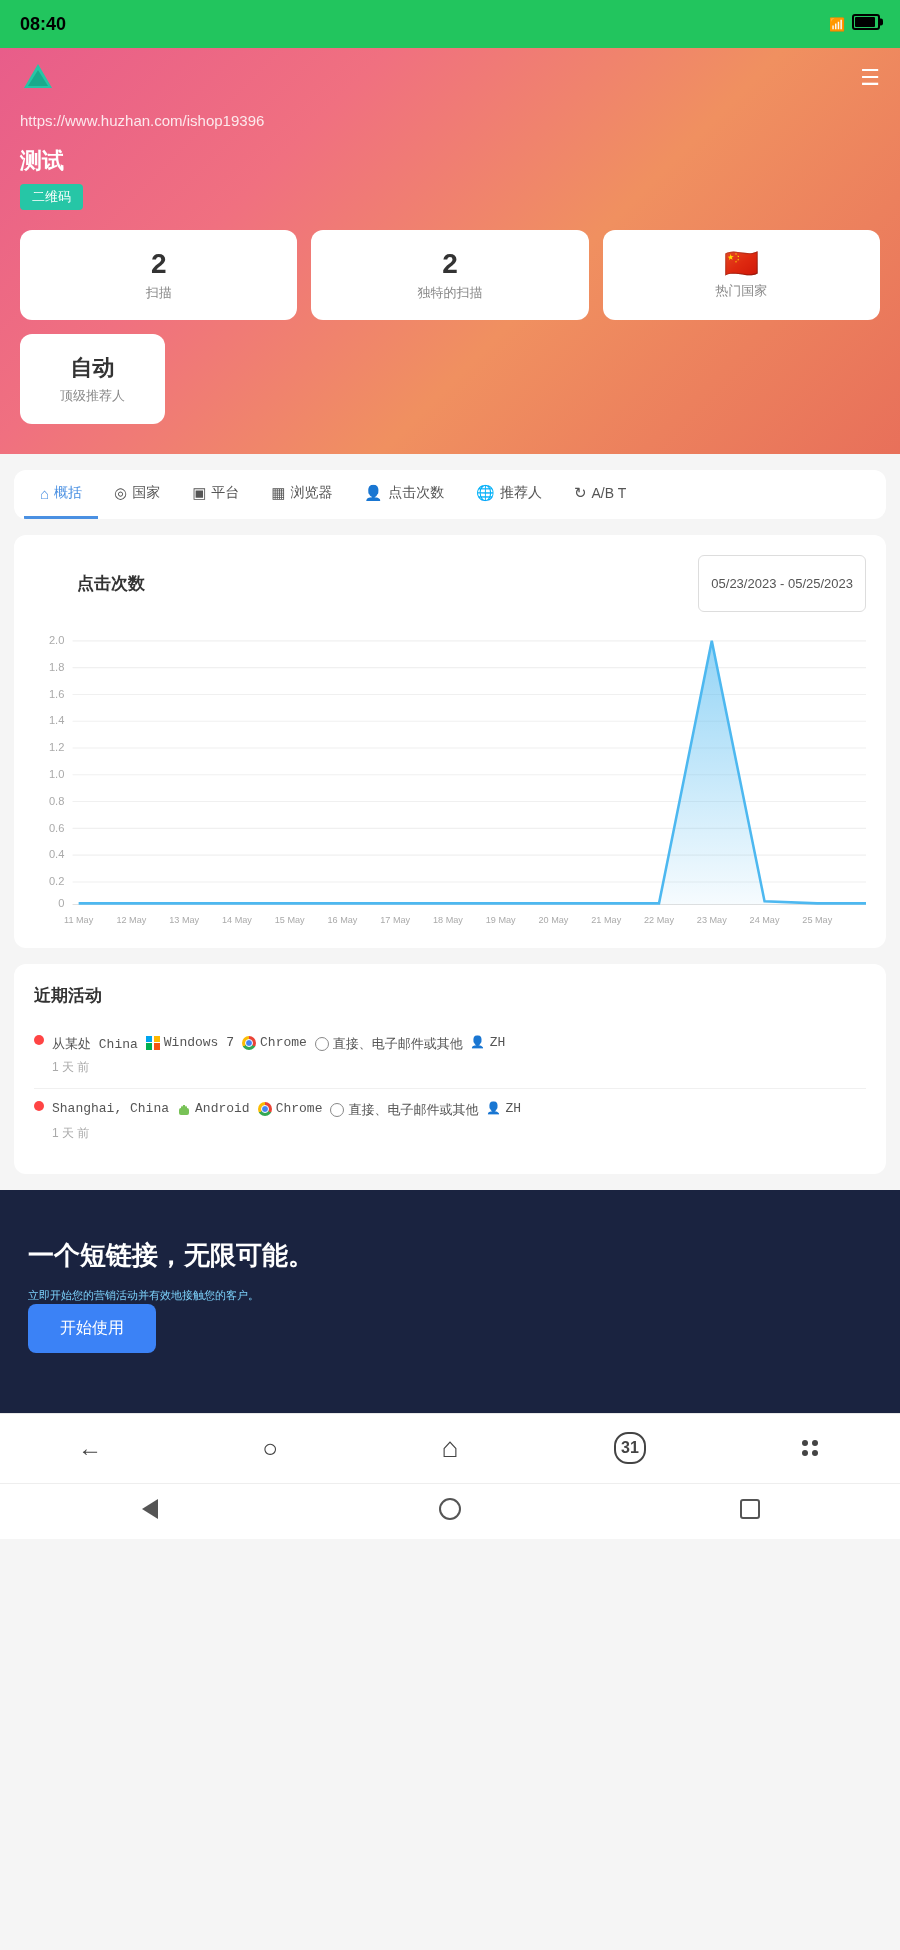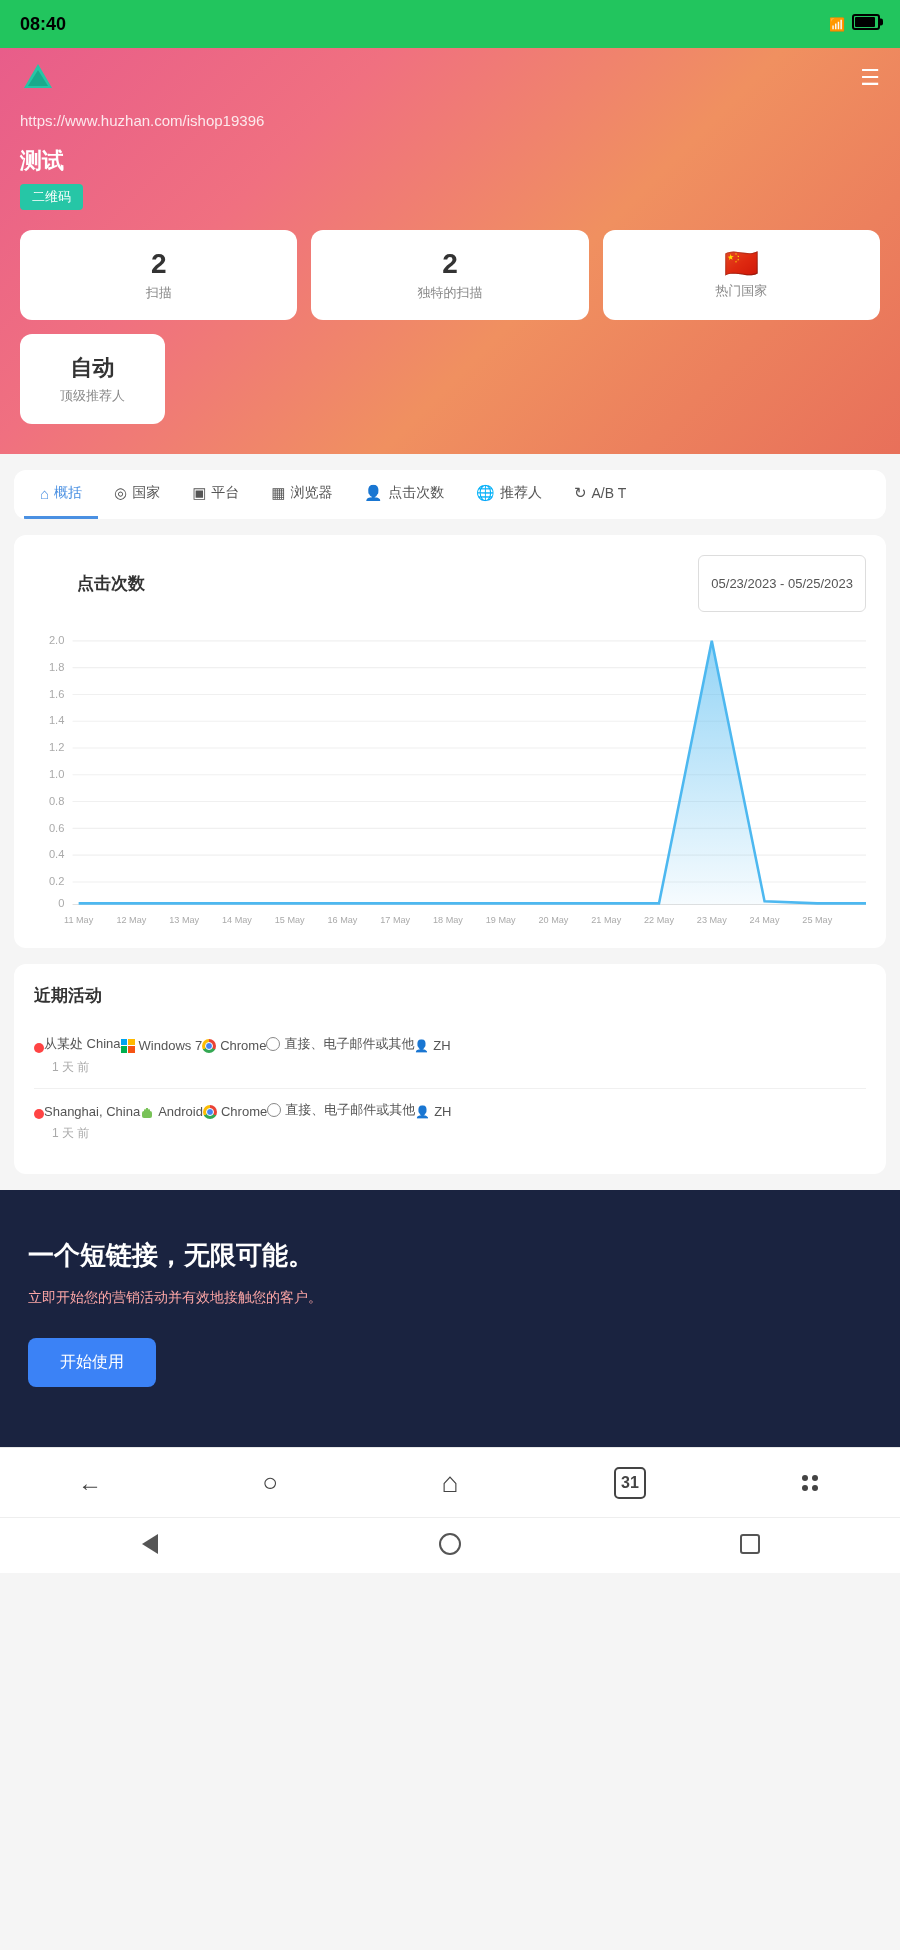--- a/index.html
+++ b/index.html
@@ -245,22 +245,24 @@
     }
     .activity-item {
       padding: 12px 0;
       border-bottom: 1px solid #f0f0f0;
     }
     .activity-item:last-child {
       border-bottom: none;
     }
     .activity-row {
       display: flex;
-      align-items: flex-end;
+      align-items: flex-start;
+      gap: 8px;
       flex-wrap: wrap;
+      font-family: Liberation Mono, monospace;
     }
     .activity-dot {
       width: 10px;
       height: 10px;
       border-radius: 50%;
       background: #ff4444;
       flex-shrink: 0;
     }
     .activity-tag {
       display: flex;
@@ -281,23 +283,22 @@
       background: #1a2340;
       padding: 48px 28px 60px 28px;
     }
     .footer-title {
       color: #fff;
       font-size: 26px;
       font-weight: 700;
       margin-bottom: 14px;
     }
     .footer-subtitle {
-      color: #fca5a5;
-      font-size: 14px;
-      margin-bottom: 30px;
+      color: #7dd3fc;
+      font-size: 11px;
       line-height: 1.5;
     }
     .start-btn {
       background: #3b82f6;
       color: #fff;
       border: none;
       border-radius: 8px;
       padding: 14px 32px;
       font-size: 16px;
       cursor: pointer;
@@ -323,21 +324,21 @@
       cursor: pointer;
     }
     .nav-icon {
       font-size: 24px;
       color: #444;
     }
     .calendar-icon {
       width: 32px;
       height: 32px;
       border: 2.5px solid #444;
-      border-radius: 5px;
+      border-radius: 14px;
       display: flex;
       align-items: center;
       justify-content: center;
       font-size: 16px;
       font-weight: 700;
       color: #444;
       text-align: right;
     }
     .dots-icon {
       display: grid;

